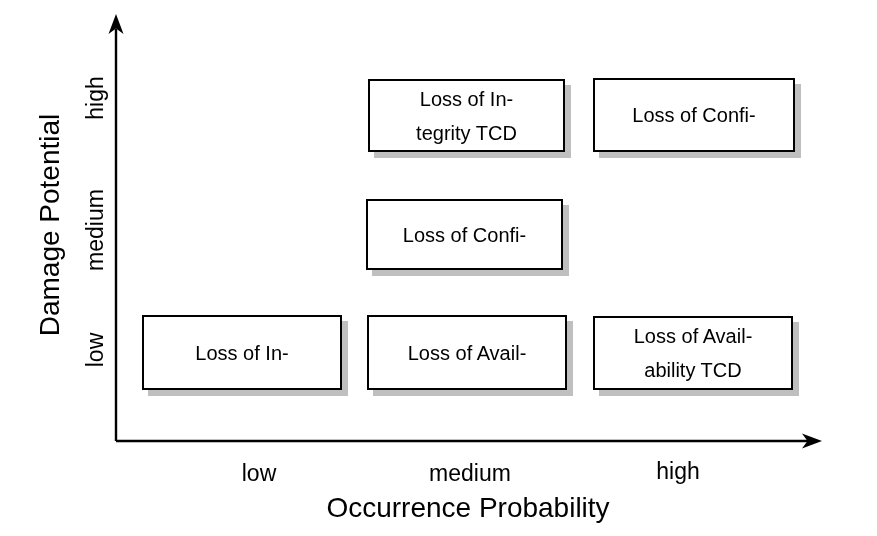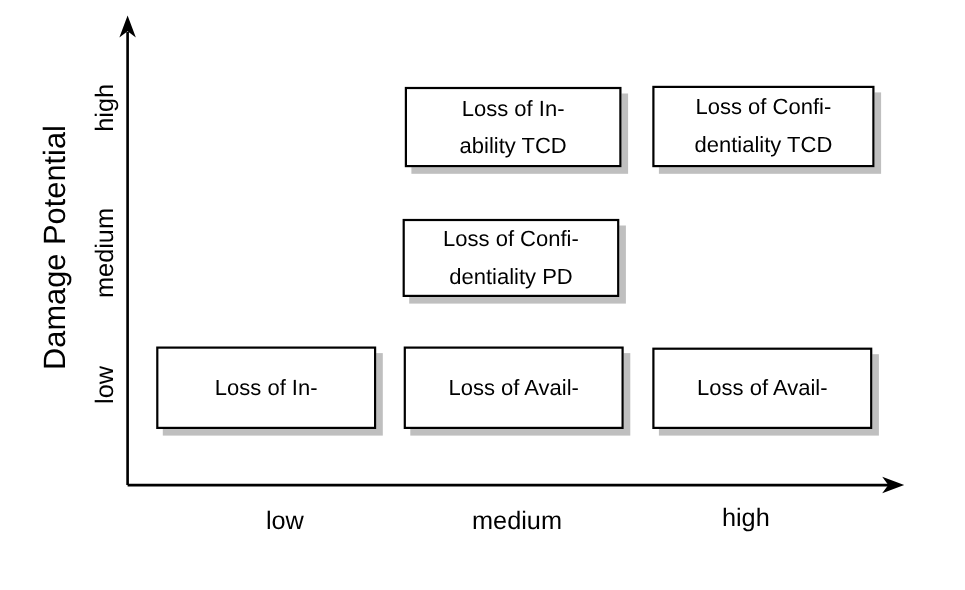--- a/index.html
+++ b/index.html
@@ -66,45 +66,45 @@
 
     <line x1="116" y1="441" x2="809" y2="441" stroke="#000000" stroke-width="2.4"></line>
     <polygon points="822,441 802,433.5 807.5,441 802,448.5" fill="#000000"></polygon>
 
     <line x1="116" y1="441" x2="116" y2="29" stroke="#000000" stroke-width="2.4"></line>
     <polygon points="116,14 108.5,34 116,28.5 123.5,34" fill="#000000"></polygon>
   </svg>
 
   <div class="node" style="left:368px; top:79px; width:197px; height:73px;">
     <span>Loss of In-</span>
-    <span>ability TCD</span>
+    <span>tegrity TCD</span>
   </div>
   <div class="node" style="left:593px; top:78px; width:202px; height:74px;">
     <span>Loss of Confi-</span>
-    <span>dentiality TCD</span>
   </div>
 
   <div class="node" style="left:366px; top:199px; width:197px; height:71px;">
     <span>Loss of Confi-</span>
-    <span>dentiality PD</span>
   </div>
 
   <div class="node" style="left:142px; top:315px; width:200px; height:75px;">
     <span>Loss of In-</span>
   </div>
   <div class="node" style="left:367px; top:315px; width:200px; height:75px;">
     <span>Loss of Avail-</span>
   </div>
   <div class="node" style="left:593px; top:316px; width:200px; height:74px;">
     <span>Loss of Avail-</span>
+    <span>ability TCD</span>
   </div>
 
   <div class="tick" style="left:259px; top:473px;">low</div>
   <div class="tick" style="left:470px; top:473px;">medium</div>
   <div class="tick" style="left:678px; top:471px;">high</div>
 
   <div class="tick tick-y" style="left:95px; top:350px;">low</div>
   <div class="tick tick-y" style="left:95px; top:230px;">medium</div>
   <div class="tick tick-y" style="left:95px; top:98px;">high</div>
 
+  <div class="axis-label" style="left:468px; top:508px;">Occurrence Probability</div>
   <div class="axis-label axis-label-y" style="left:50px; top:225px;">Damage Potential</div>
 
 </div>
 
 </body></html>

